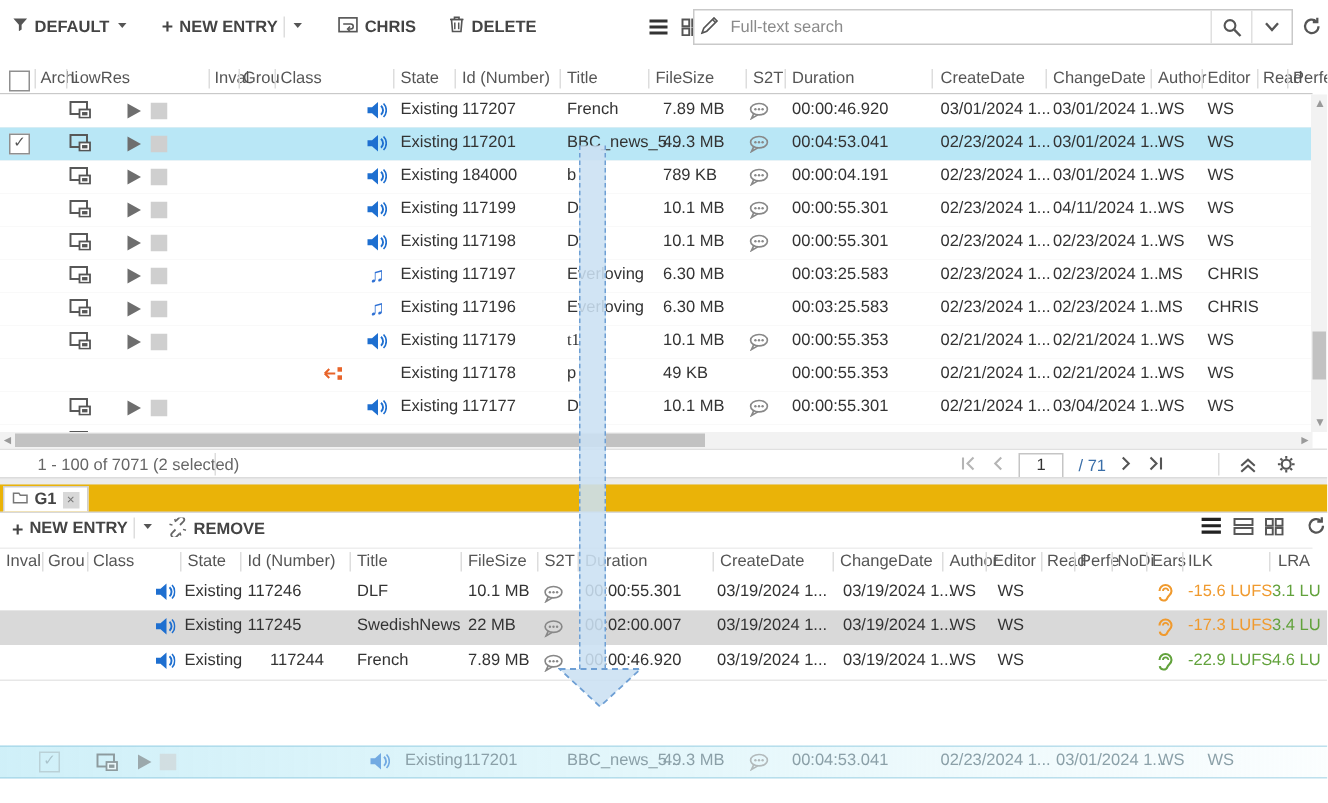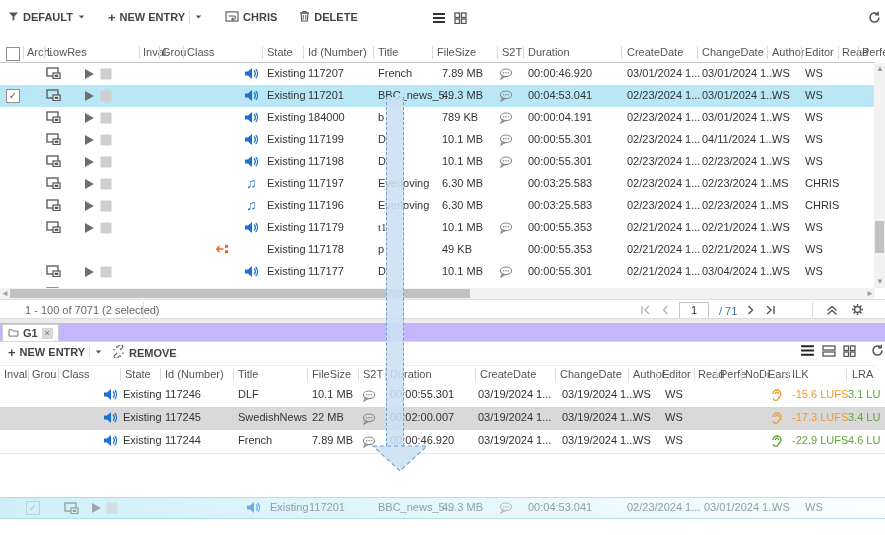--- a/index.html
+++ b/index.html
@@ -34,21 +34,21 @@
   .hscroll{position:absolute;left:0;width:875px;height:11px;background:#f2f2f2;}
   .hthumb{position:absolute;top:1px;height:9px;background:#c2c2c2;}
   .vscroll{position:absolute;left:874px;width:11px;background:#f2f2f2;}
   .vthumb{position:absolute;left:1px;width:9px;background:#c2c2c2;}
   .scr-arrow{position:absolute;color:#9a9a9a;font-size:8px;line-height:10px;}
   
   .pagebar{position:absolute;left:0;width:885px;height:20px;border-top:1px solid #e0e0e0;background:#fff;}
   .pager{position:absolute;top:2px;display:flex;align-items:center;gap:10px;color:#888;}
   .pagebox{width:28px;height:15px;border:1px solid #c5c5c5;text-align:center;line-height:15px;color:#333;}
   .splitbar{position:absolute;left:0;width:885px;height:4px;background:#ececec;border-top:1px solid #dcdcdc;border-bottom:1px solid #dcdcdc;}
-  .tabrow{position:absolute;left:0;width:885px;height:18px;background:#c4b5fd;border-bottom:1px solid #d8d8d8;}
+  .tabrow{position:absolute;left:0;width:885px;height:18px;background:#eab308;border-bottom:1px solid #d8d8d8;}
   .tab{position:absolute;left:2px;top:1px;height:16px;background:#fff;border:1px solid #cfcfcf;border-bottom:none;
     display:flex;align-items:center;gap:4px;padding:0 5px;color:#444;cursor:pointer;}
   .tabclose{width:11px;height:11px;background:#d8d8d8;color:#777;font-size:9px;line-height:11px;text-align:center;cursor:pointer;}
   .toolbar2{position:absolute;left:0;width:885px;height:22px;background:#fff;}
   .view2{position:absolute;top:2px;display:flex;gap:7px;align-items:center;}
   
   .dragband{position:absolute;background:rgba(203,224,243,0.88);border-left:1px dashed #6e9fd4;border-right:1px dashed #6e9fd4;z-index:40;}
   .draghead{position:absolute;z-index:40;}
   .ghostrow{position:absolute;left:0;width:885px;height:20px;z-index:30;
     background:linear-gradient(to right,rgba(205,239,248,0.95),rgba(222,245,250,0.75) 55%,rgba(238,250,252,0.25));
@@ -104,20 +104,38 @@
     <div class="viewicons">
       <span><svg width="14" height="12" viewBox="0 0 14 12">
             <path d="M1 2h12M1 6h12M1 10h12" stroke="#333" stroke-width="2"></path>
           </svg></span>
       <span><svg width="13" height="12" viewBox="0 0 13 12">
             <rect x="1" y="1" width="4.5" height="4.5" fill="none" stroke="#555" stroke-width="1.3"></rect>
             <rect x="7.5" y="1" width="4.5" height="4.5" fill="none" stroke="#555" stroke-width="1.3"></rect>
             <rect x="1" y="7" width="4.5" height="4.5" fill="none" stroke="#555" stroke-width="1.3"></rect>
             <rect x="7.5" y="7" width="4.5" height="4.5" fill="none" stroke="#555" stroke-width="1.3"></rect>
           </svg></span>
+    </div>
+    <div class="searchbox">
+      <span style="padding:0 4px;"><svg width="12" height="12" viewBox="0 0 12 12">
+            <path d="M1 11l1.2-3.2L9 1l2 2-6.8 6.8z" fill="none" stroke="#555" stroke-width="1.1"></path>
+            <path d="M8 2l2 2" stroke="#555"></path>
+          </svg></span>
+      <input type="text" placeholder="Full-text search" style="">
+      <span class="sb-btn">
+          <svg width="13" height="13" viewBox="0 0 13 13">
+            <circle cx="5" cy="5" r="3.6" fill="none" stroke="#555" stroke-width="1.4"></circle>
+            <path d="M7.8 7.8L12 12" stroke="#555" stroke-width="1.6"></path>
+          </svg>
+        </span>
+      <span class="sb-btn">
+          <svg width="10" height="8" viewBox="0 0 10 8">
+            <path d="M1 1.5l4 4.5 4-4.5" fill="none" stroke="#555" stroke-width="1.6"></path>
+          </svg>
+        </span>
     </div>
     <span class="refresh-top"><svg width="13" height="13" viewBox="0 0 13 13">
           <path d="M11 6.5a4.5 4.5 0 1 1-1.4-3.2" fill="none" stroke="#555" stroke-width="1.5"></path>
           <path d="M10.2 0.8v3h-3" fill="none" stroke="#555" stroke-width="1.5"></path>
         </svg></span>
   </div>
 
   <div class="hdrrow" style="top:44px;" id="topHeader">
     <span class="cb" style="left:6px;top:3px;"></span>
   <span class="hcell" style="left: 27px;">Archi</span>
@@ -666,21 +684,21 @@
         <span class="cell lufs-orange" style="left: 792px;">-17.3 LUFS</span>
         <span class="cell lufs-green" style="left: 848px;">3.4 LU</span>
       </div>
       <div class="trow" style="top: 46px; height: 23px; width: 885px;">
         <span class="cellicon" style="left: 103px;"><svg width="14" height="13" viewBox="0 0 14 13">
             <path d="M1 4.5h3L8 1v11L4 8.5H1z" fill="#1e6fd0"></path>
             <path d="M10 3.5a4 4 0 0 1 0 6" stroke="#1e6fd0" fill="none" stroke-width="1.3"></path>
             <path d="M11.7 2a6.5 6.5 0 0 1 0 9" stroke="#1e6fd0" fill="none" stroke-width="1.1"></path>
           </svg></span>
         <span class="cell" style="left: 123px;">Existing</span>
-        <span class="cell" style="left: 165px;">117244</span>
+        <span class="cell" style="left: 180px;">117244</span>
         <span class="cell" style="left: 238px;">French</span>
         <span class="cell" style="left: 312px;">7.89 MB</span>
         <span class="cellicon" style="left: 362px; top: 6px;"><svg width="14" height="12" viewBox="0 0 14 12">
             <ellipse cx="7" cy="4.8" rx="5.6" ry="3.8" fill="none" stroke="#888" stroke-width="1.1"></ellipse>
             <path d="M3.6 7.6L2 11l4.2-2.4" fill="none" stroke="#888" stroke-width="1.1"></path>
             <circle cx="4.6" cy="4.8" r=".8" fill="#888"></circle>
             <circle cx="7" cy="4.8" r=".8" fill="#888"></circle>
             <circle cx="9.4" cy="4.8" r=".8" fill="#888"></circle>
           </svg></span>
         <span class="cell" style="left: 390px;">00:00:46.920</span>

